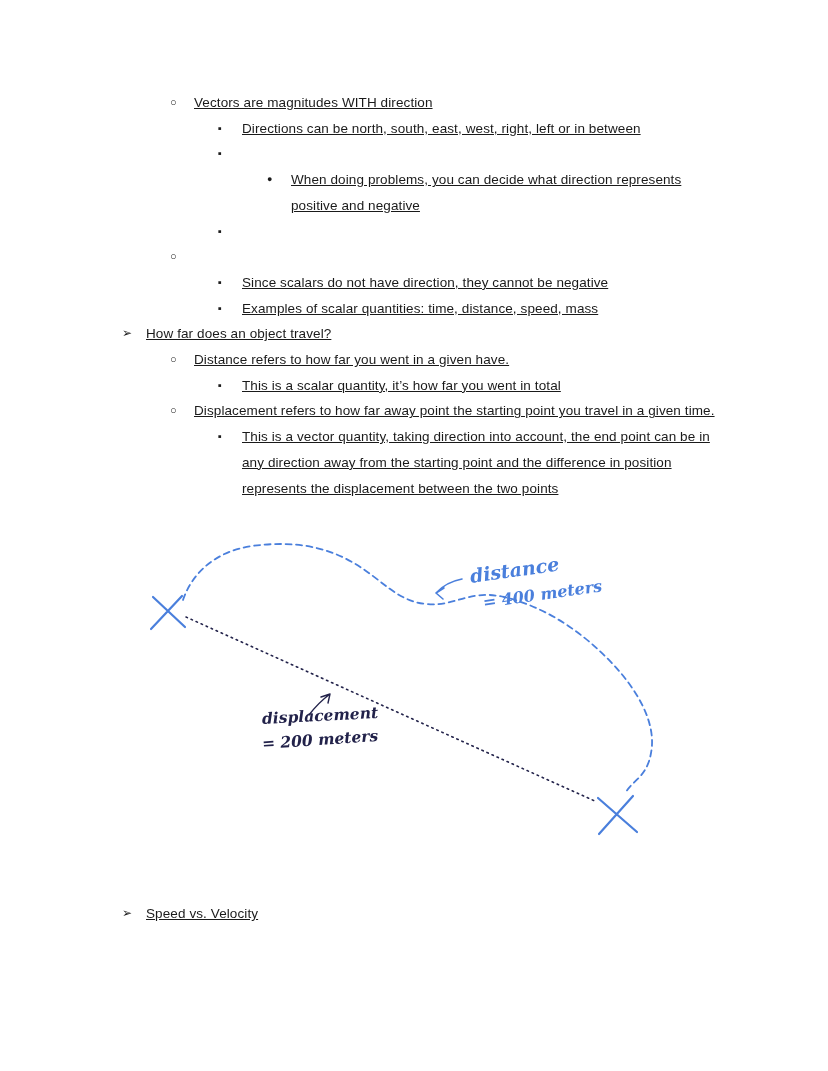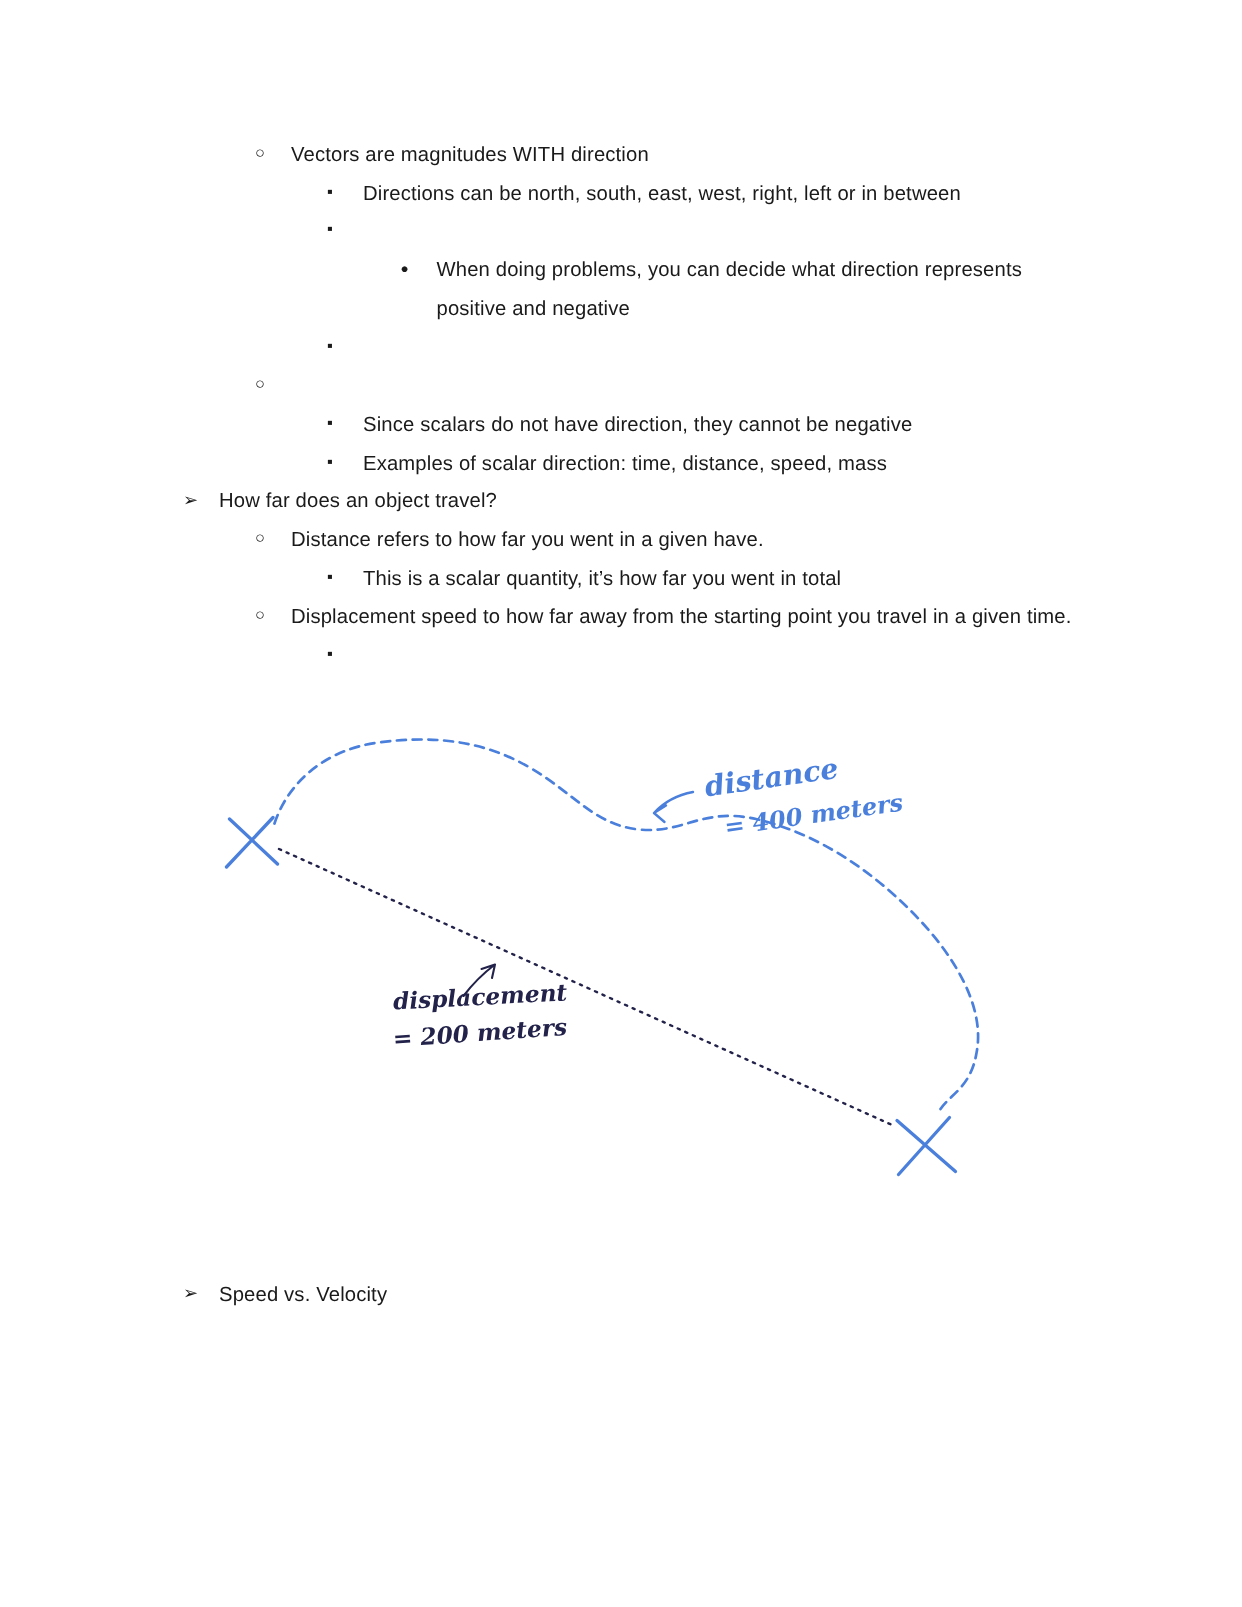--- a/index.html
+++ b/index.html
@@ -23,20 +23,21 @@
   .item .marker {
     flex: none;
     width: 24px;
     line-height: 25.7px;
     color: #1a1a1a;
   }
   .item .txt {
     flex: 1;
     line-height: 25.7px;
     letter-spacing: 0.1px;
+    text-decoration: underline;
   }
   .lvl0 { padding-left: 122px; }
   .lvl1 { padding-left: 170px; }
   .lvl2 { padding-left: 218px; }
   .lvl3 { padding-left: 267px; }
   .lvl0 .marker { font-size: 12px; }
   .lvl1 .marker { font-size: 11px; }
   .lvl2 .marker { font-size: 11px; }
   .lvl3 .marker { font-size: 9px; }
 
@@ -83,40 +84,41 @@
   </div>
   <div class="item lvl1">
     <span class="marker">○</span>
   </div>
   <div class="item lvl2">
     <span class="marker">▪</span>
     <div class="txt">Since scalars do not have direction, they cannot be negative</div>
   </div>
   <div class="item lvl2">
     <span class="marker">▪</span>
-    <div class="txt">Examples of scalar direction: time, distance, speed, mass</div>
+    <div class="txt">Examples of scalar quantities: time, distance, speed, mass</div>
   </div>
   <div class="item lvl0">
     <span class="marker">➢</span>
     <div class="txt">How far does an object travel?</div>
   </div>
   <div class="item lvl1">
     <span class="marker">○</span>
     <div class="txt">Distance refers to how far you went in a given have.</div>
   </div>
   <div class="item lvl2">
     <span class="marker">▪</span>
     <div class="txt">This is a scalar quantity, it’s how far you went in total</div>
   </div>
   <div class="item lvl1">
     <span class="marker">○</span>
-    <div class="txt">Displacement speed to how far away from the starting point you travel in a given time.</div>
+    <div class="txt">Displacement refers to how far away point the starting point you travel in a given time.</div>
   </div>
   <div class="item lvl2">
     <span class="marker">▪</span>
+    <div class="txt">This is a vector quantity, taking direction into account, the end point can be in any direction away from the starting point and the difference in position represents the displacement between the two points</div>
   </div>
 
   <div class="diagram">
     <svg viewBox="0 0 828 400" width="828" height="400">
       <g fill="none" stroke-width="1.8" stroke-linecap="round" stroke="#4a7fdc">
         <path stroke-dasharray="6 4.5" d="M 183 99 C 192 72, 216 50, 252 45
                  C 290 40, 322 44, 352 61
                  C 382 78, 396 100, 426 103
                  C 456 106, 468 88, 504 96
                  C 542 105, 577 127, 607 157

